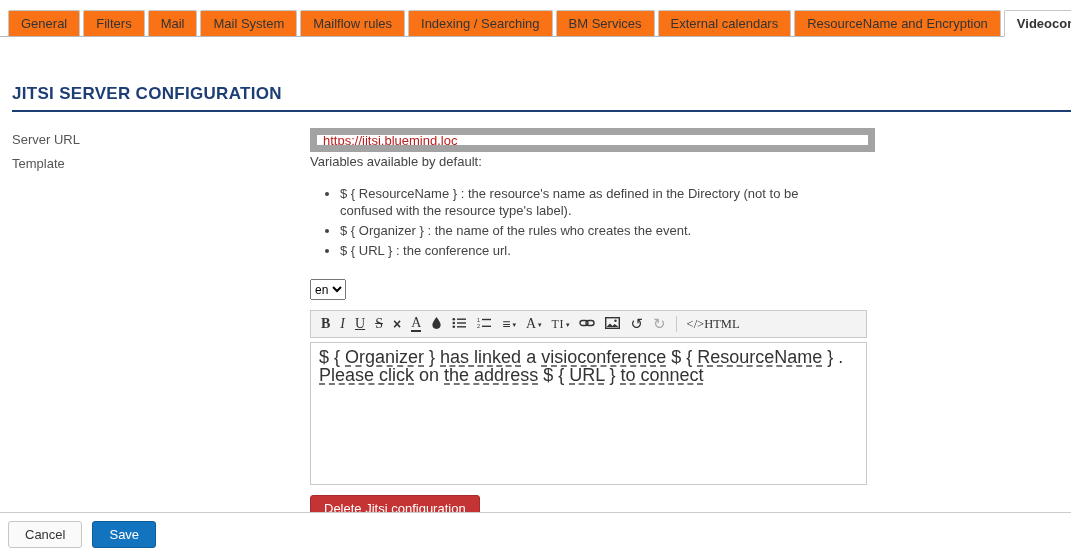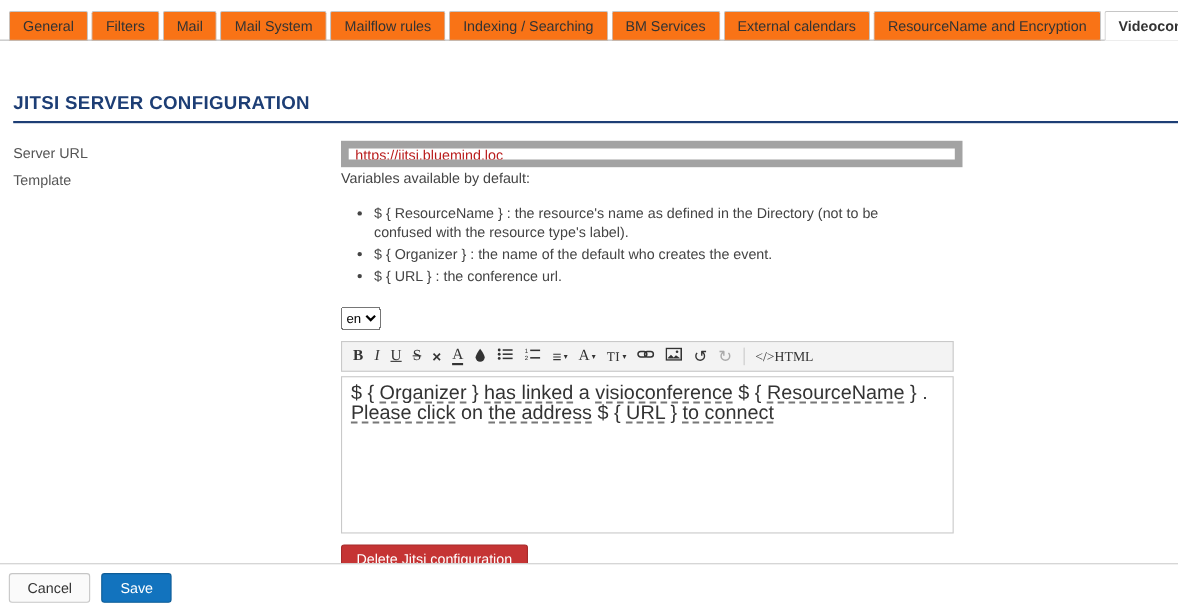--- a/index.html
+++ b/index.html
@@ -198,21 +198,21 @@
         <input type="text" class="text-input" value="https://jitsi.bluemind.loc" style="">
       </div>
     </div>
 
     <div class="row">
       <div class="row-label">Template</div>
       <div class="row-field">
         <div class="vars-intro">Variables available by default:</div>
         <ul class="vars-list">
             <li>$ { ResourceName } : the resource's name as defined in the Directory (not to be confused with the resource type's label).</li>
-            <li>$ { Organizer } : the name of the default who creates the event.</li>
+            <li>$ { Organizer } : the name of the rules who creates the event.</li>
             <li>$ { URL } : the conference url.</li>
           </ul>
 
         <select class="lang-select">
           <option>en</option>
         </select>
 
         <div class="toolbar">
             <button class="tb-btn bold-icon">
               <span class="g">B</span>

